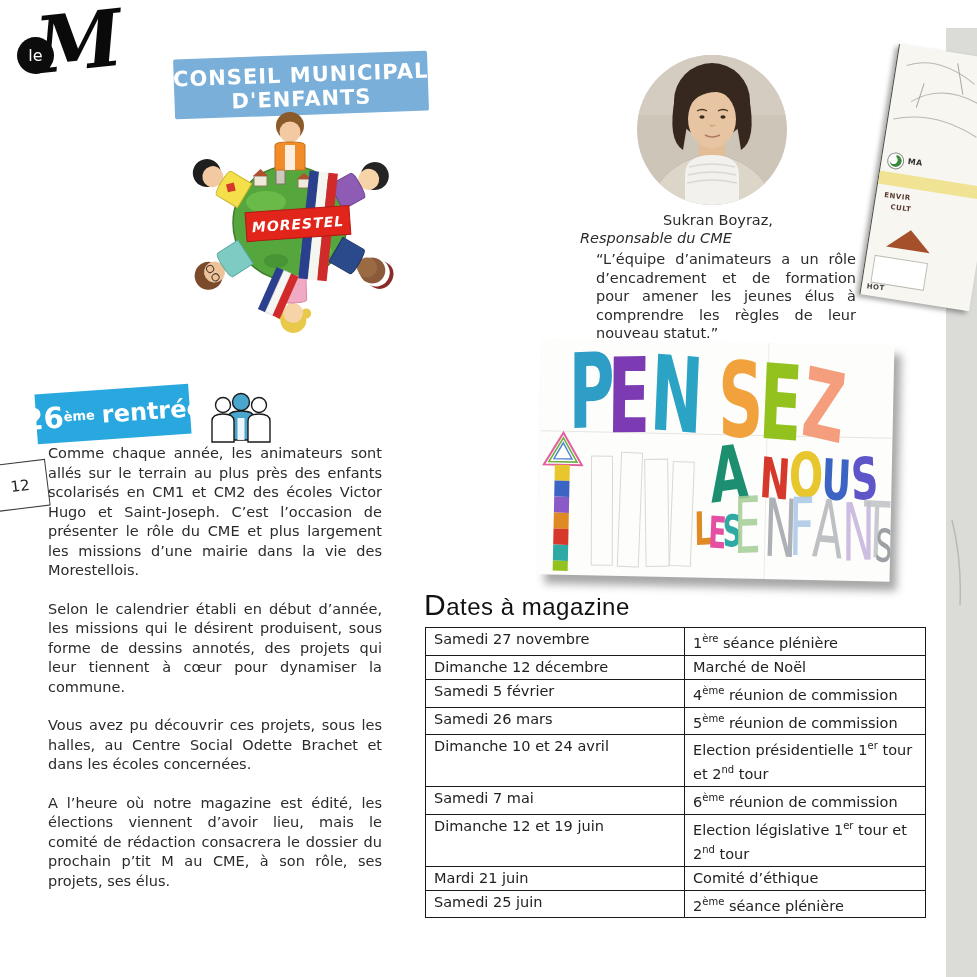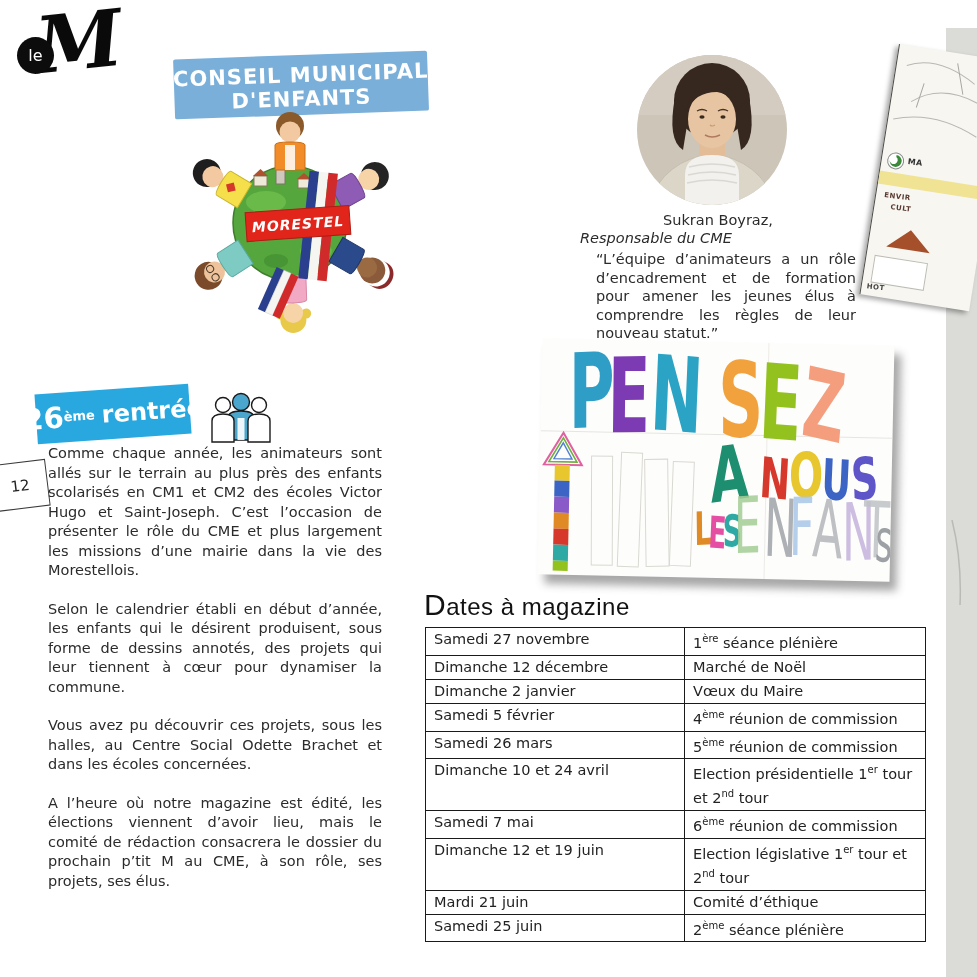--- a/index.html
+++ b/index.html
@@ -256,39 +256,35 @@
     <circle cx="49" cy="15" r="7.5" fill="#FFF" stroke="#1A1A1A" stroke-width="1.4"></circle>
     <path d="M38,31 Q38,24 49,24 Q60,24 60,31 L60,52 L38,52 Z" fill="#FFF" stroke="#1A1A1A" stroke-width="1.4"></path>
   </svg>
 
   <div class="page-tab">
     <span>12</span>
   </div>
 
   <div class="article">
       <p>Comme chaque année, les animateurs sont allés sur le terrain au plus près des enfants scolarisés en CM1 et CM2 des écoles Victor Hugo et Saint-Joseph. C’est l’occasion de présenter le rôle du CME et plus largement les missions d’une mairie dans la vie des Morestellois.</p>
-      <p>Selon le calendrier établi en début d’année, les enfants qui le désirent produisent, sous forme de dessins annotés, des projets qui leur tiennent à cœur pour dynamiser la commune.</p>
+      <p>Selon le calendrier établi en début d’année, les missions qui le désirent produisent, sous forme de dessins annotés, des projets qui leur tiennent à cœur pour dynamiser la commune.</p>
       <p>Vous avez pu découvrir ces projets, sous les halles, au Centre Social Odette Brachet et dans les écoles concernées.</p>
       <p>A l’heure où notre magazine est édité, les élections viennent d’avoir lieu, mais le comité de rédaction consacrera le dossier du prochain p’tit M au CME, à son rôle, ses projets, ses élus.</p>
     </div>
 
   <div class="dates-heading">Dates à magazine</div>
   <table class="dates-table">
     <tbody>
         <tr>
           <td class="c1">Samedi 27 novembre</td>
           <td>1<sup>ère</sup> séance plénière</td>
         </tr>
         <tr>
           <td class="c1">Dimanche 12 décembre</td>
           <td>Marché de Noël</td>
-        </tr>
-        <tr>
-          <td class="c1">Dimanche 2 janvier</td>
-          <td>Vœux du Maire</td>
         </tr>
         <tr>
           <td class="c1">Samedi 5 février</td>
           <td>4<sup>ème</sup> réunion de commission</td>
         </tr>
         <tr>
           <td class="c1">Samedi 26 mars</td>
           <td>5<sup>ème</sup> réunion de commission</td>
         </tr>
         <tr>

